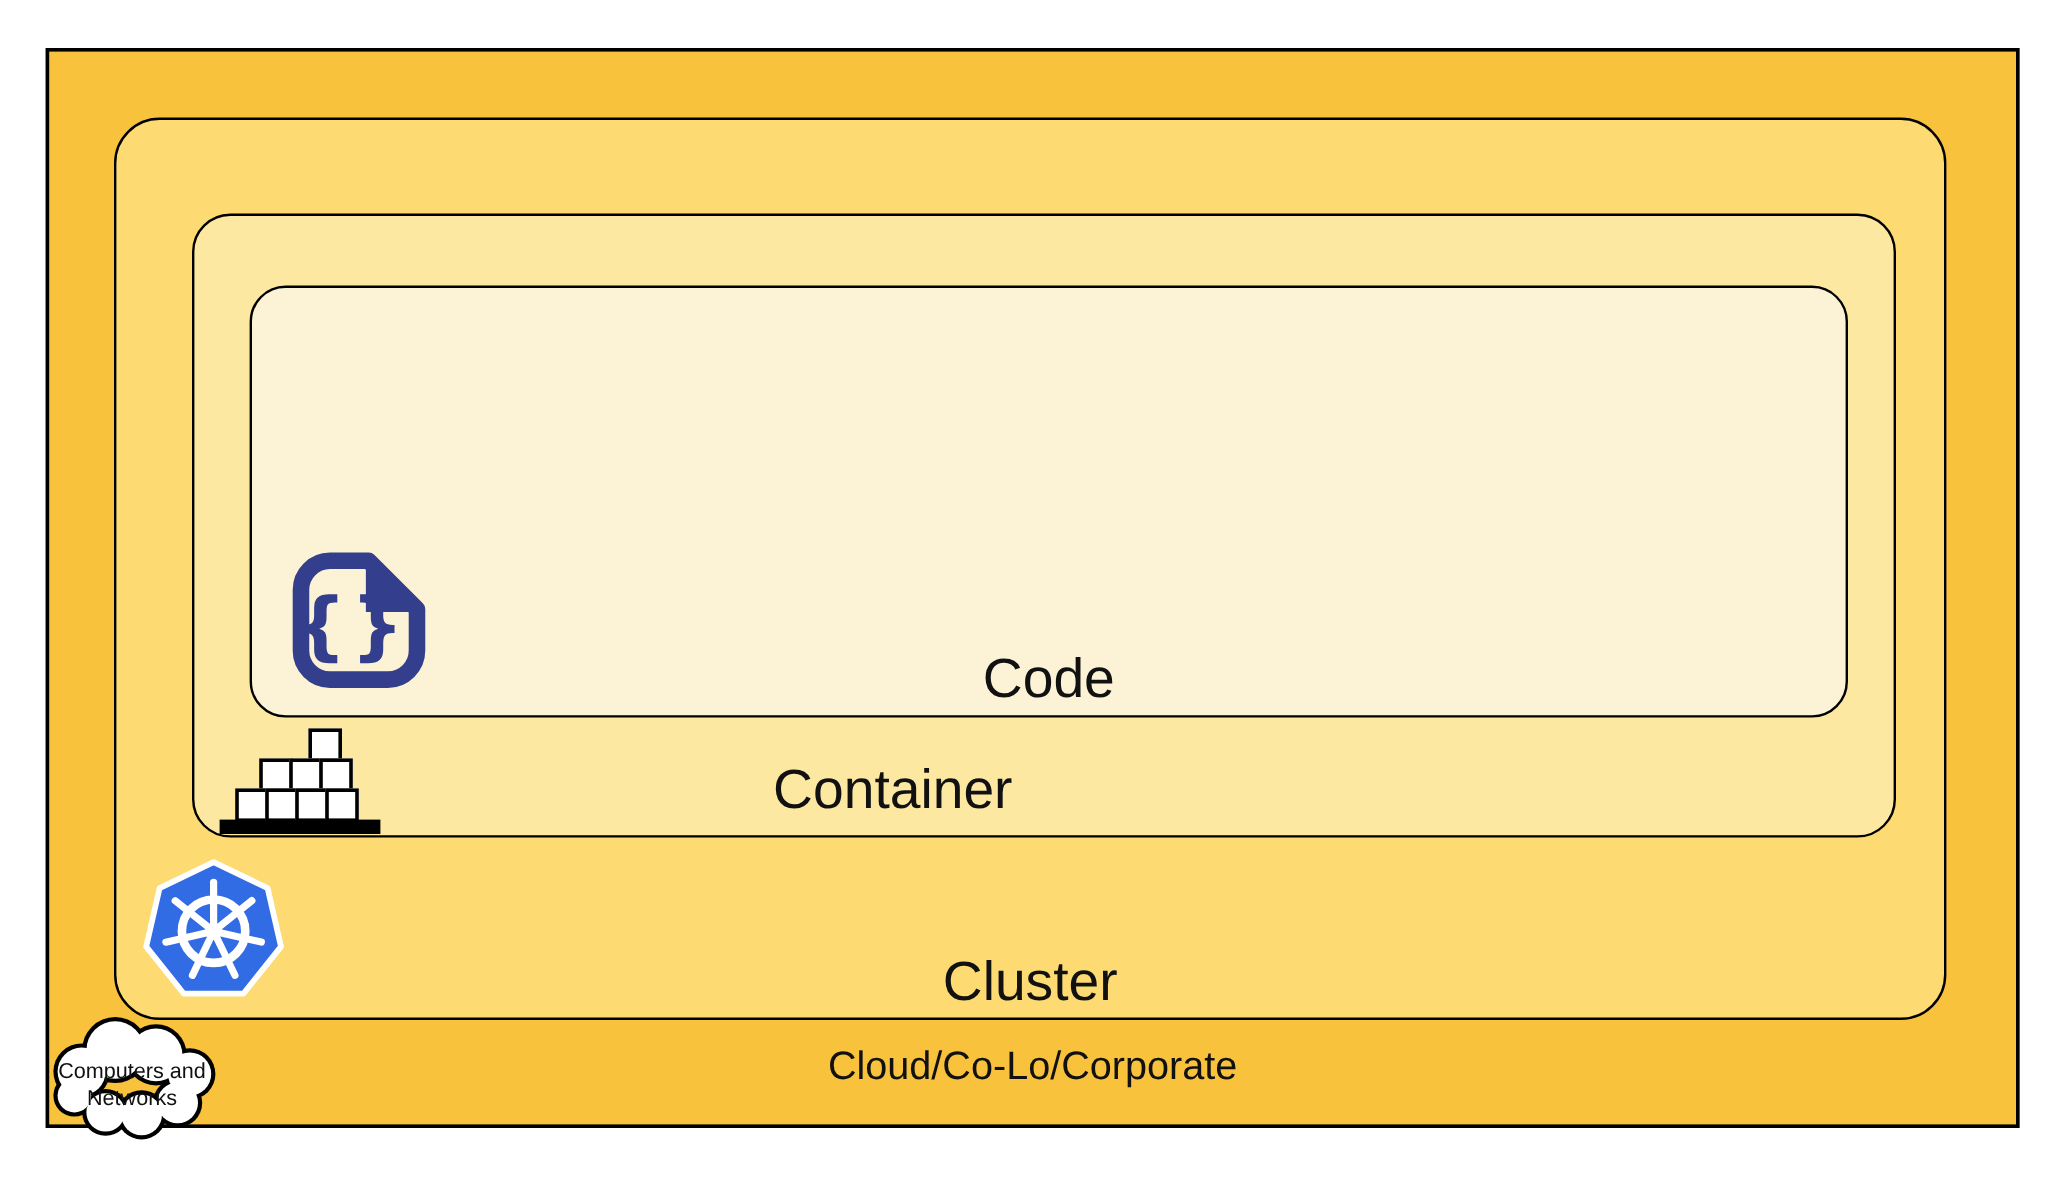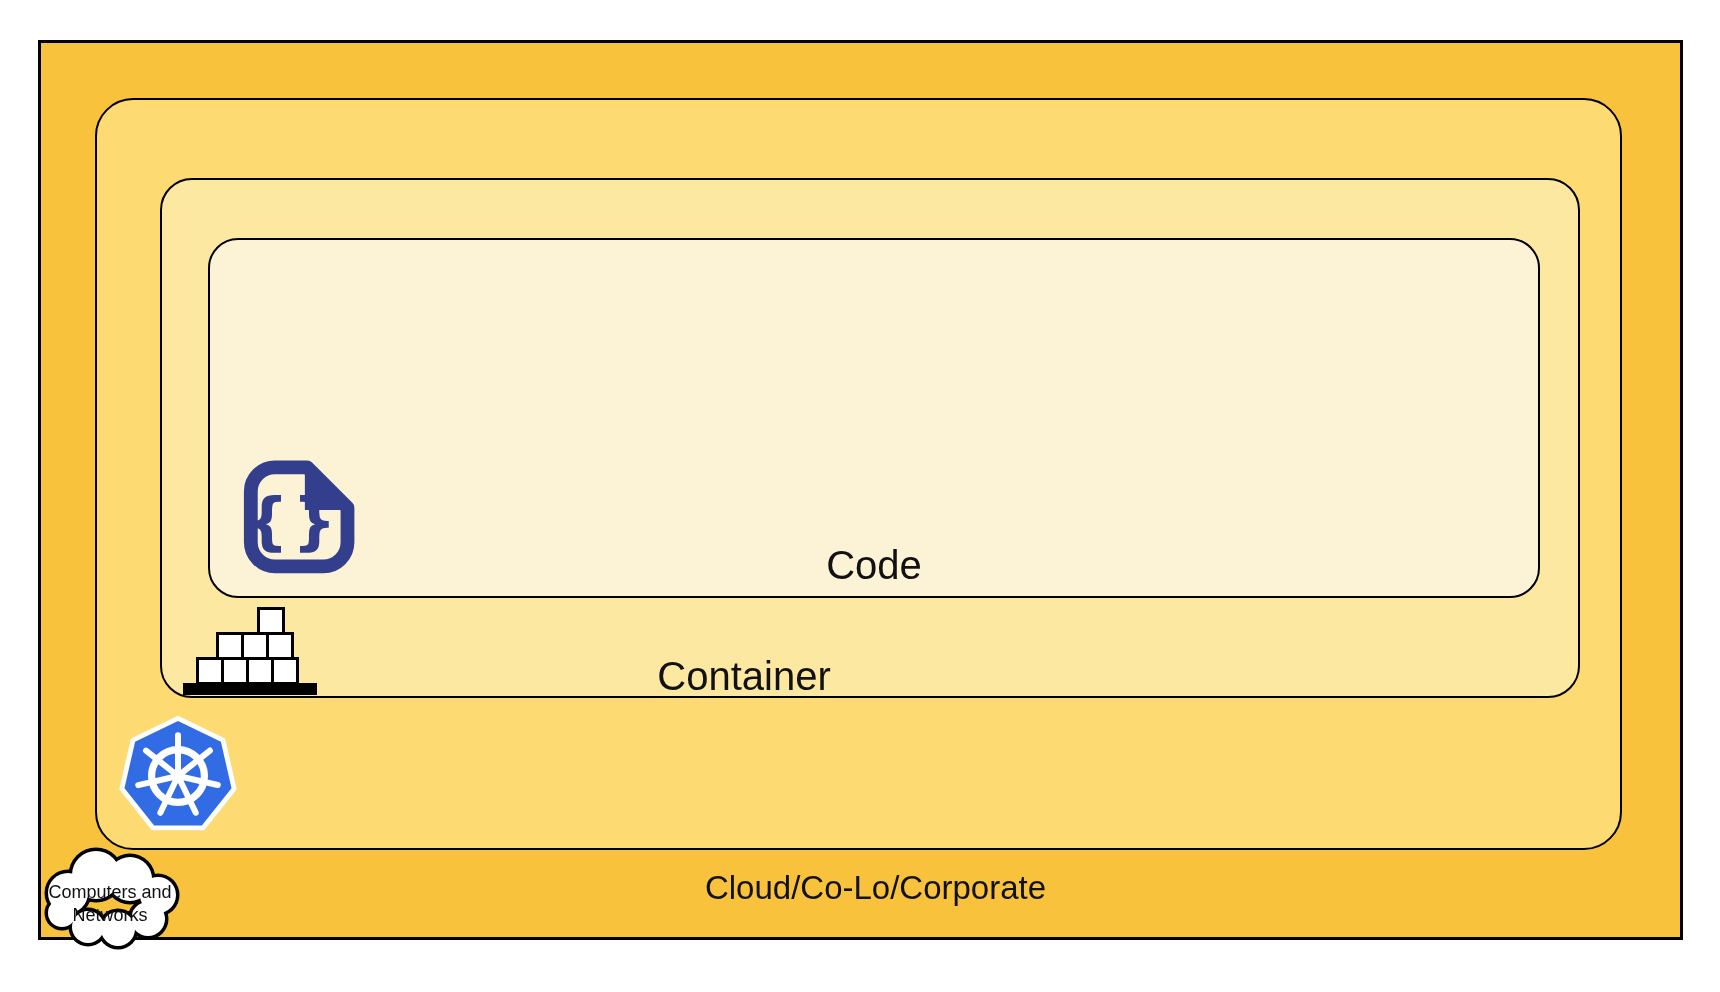--- a/index.html
+++ b/index.html
@@ -29,31 +29,31 @@
     left: 160px; top: 178px; width: 1420px; height: 520px;
     background: #FDE8A2; border: 2px solid #000000; border-radius: 32px;
   }
   .layer-code {
     left: 208px; top: 238px; width: 1332px; height: 360px;
     background: #FCF3D6; border: 2px solid #000000; border-radius: 30px;
   }
   .band-label {
     position: absolute;
     text-align: center;
-    font-size: 40px;
+    font-size: 46px;
     line-height: 38px;
     color: #111111;
     white-space: nowrap;
   }
   .label-code      { left: 208px; width: 1332px; top: 546px; }
-  .label-container { left: 160px; width: 1168px; top: 657px; }
+  .label-container { left: 160px; width: 1168px; top: 638px; }
   .label-cluster   { left: 95px;  width: 1527px; top: 798px; }
   .label-datacenter {
     left: 38px; width: 1645px; top: 869px;
-    font-size: 33px; line-height: 37px; white-space: normal; padding-left: 15px;
+    font-size: 33px; line-height: 37px; white-space: normal;
   }
   .icon-abs { position: absolute; }
   .code-file-icon { left: 238px; top: 457px; }
   .kubernetes-icon { left: 118px; top: 711px; }
   .cloud-icon { left: 34px; top: 845px; }
 
   
   .container-blocks-icon { left: 183px; top: 604px; width: 140px; height: 95px; }
   .blk {
     position: absolute;
@@ -74,20 +74,21 @@
 
 <div class="page">
 
   <div class="layer-box layer-datacenter"></div>
   <div class="layer-box layer-cluster"></div>
   <div class="layer-box layer-container"></div>
   <div class="layer-box layer-code"></div>
 
   <div class="band-label label-code">Code</div>
   <div class="band-label label-container">Container</div>
+  <div class="band-label label-cluster">Cluster</div>
   <div class="band-label label-datacenter">
     <div>Cloud/Co-Lo/Corporate</div>
   </div>
 
   <svg class="icon-abs code-file-icon" width="120" height="122" viewBox="0 0 104 106">
     <path d="M32 9 H60 L95 44 V74 A21 21 0 0 1 74 95 H32 A21 21 0 0 1 11 74 V30 A21 21 0 0 1 32 9 Z" fill="none" stroke="#333E8C" stroke-width="12" stroke-linejoin="round"></path>
     <path d="M58 7 L97 46 L58 46 Z" fill="#333E8C"></path>
     <text x="47" y="74" text-anchor="middle" font-family="DejaVu Sans, sans-serif" font-size="54" font-weight="bold" fill="#333E8C" letter-spacing="3">{}</text>
   </svg>
 

